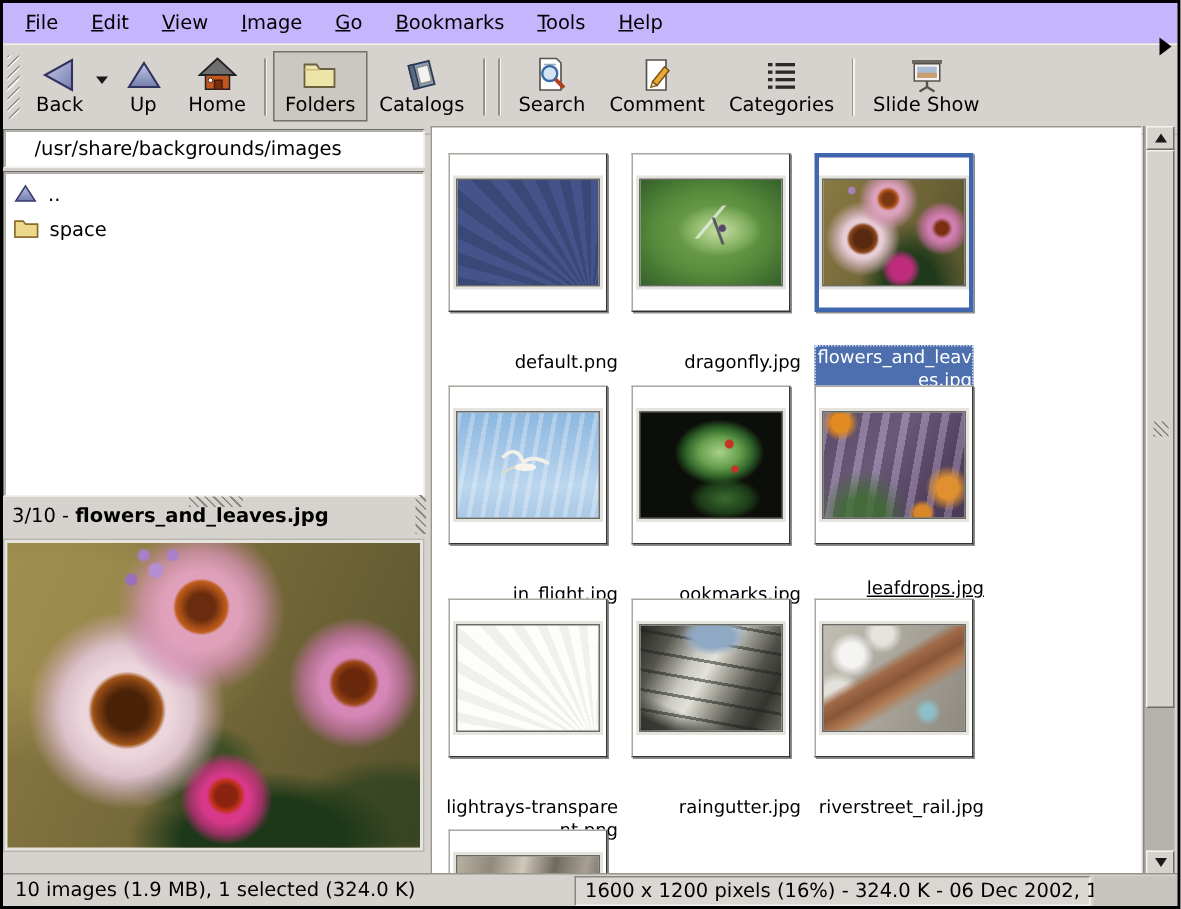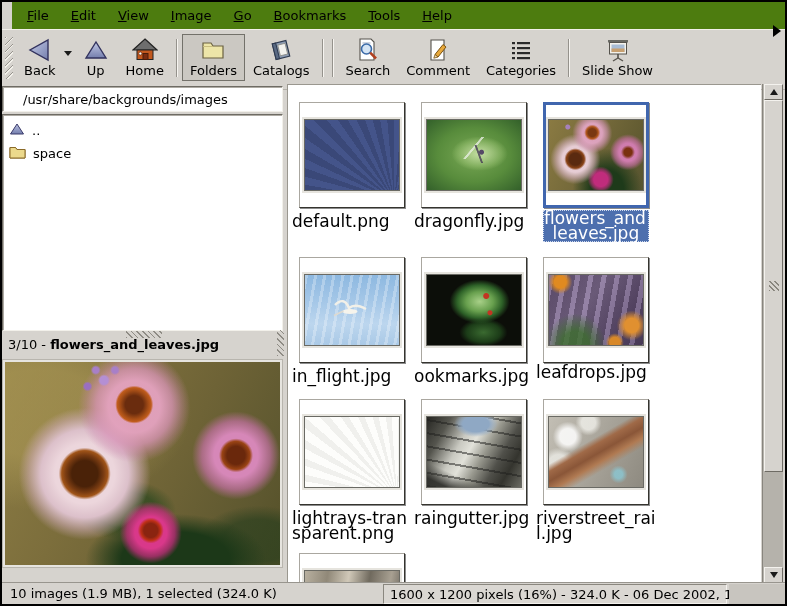--- a/index.html
+++ b/index.html
@@ -2,22 +2,22 @@
 <html><head>
 <meta charset="utf-8">
 <style>
   html,body{margin:0;padding:0;background:#777;}
   .window{position:relative;width:787px;height:606px;background:#d6d3ce;
     font-family:"DejaVu Sans","Liberation Sans",sans-serif;font-size:13px;color:#000;
     overflow:hidden;user-select:none;}
   .window-border{position:absolute;inset:0;border:2px solid #000;pointer-events:none;z-index:60;}
 
   
-  .menubar{position:absolute;left:12px;top:2px;right:2px;height:27px;display:flex;align-items:center;
-    padding-left:4px;background:#4d7c0f;}
+  .menubar{position:absolute;left:2px;top:2px;right:2px;height:27px;display:flex;align-items:center;
+    padding-left:4px;background:#c4b5fd;}
   .menu-item{padding:4px 11px;white-space:nowrap;cursor:default;}
   .menu-item u{text-decoration:underline;}
 
   
   .toolbar{position:absolute;left:2px;top:29px;right:2px;height:55px;display:flex;align-items:flex-start;
     padding-top:4px;border-top:1px solid #f2f0ea;border-bottom:1px solid #b4b1aa;background:#d6d3ce;}
   .tb-handle{width:8px;height:42px;margin:3px 3px 0 3px;
     background:repeating-linear-gradient(135deg,#97948e 0 1px,#f2f0ea 1px 2px,transparent 2px 5px);}
   .tb-btn{display:flex;flex-direction:column;align-items:center;justify-content:flex-start;gap:0;
     padding:2px 7px;height:47px;box-sizing:border-box;border:1px solid transparent;}
@@ -72,22 +72,22 @@
 
   
   .grid{position:absolute;left:287px;top:84px;width:474px;height:499px;background:#fff;
     border-top:1px solid #9a978f;border-left:1px solid #9a978f;box-sizing:border-box;overflow:hidden;}
   .card{position:absolute;width:106px;height:106px;background:#fff;box-sizing:border-box;
     border:1px solid;border-color:#aaa7a0 #35342f #35342f #aaa7a0;box-shadow:1px 1px 0 rgba(0,0,0,.45);
     display:flex;align-items:center;justify-content:center;}
   .card.selected{border:3px solid #4066ae;}
   .thumb{width:94px;height:70px;border:1px solid #6a6a64;box-shadow:0 0 0 2px #e6e4de;
     position:relative;overflow:hidden;}
-  .lbl{position:absolute;width:120px;text-align:left;font-size:17px;line-height:15px;
-    word-break:break-all;}
+  .lbl{position:absolute;width:120px;text-align:right;font-size:12px;line-height:15px;
+    word-break:break-all;margin-top:20px;}
   .lbl.selected{width:106px;box-sizing:border-box;background:#4d6fae;color:#fff;
     border:1px dotted #cdd8ee;}
 
   .t-default{background:repeating-conic-gradient(from 230deg at 95% 115%,#44548a 0deg 5deg,#3a4878 5deg 10deg);}
   .t-dragonfly{background:
       radial-gradient(circle at 58% 46%,rgba(80,65,100,.95) 0 2px,transparent 3px),
       linear-gradient(70deg,transparent 46%,rgba(70,60,85,.8) 48% 51%,transparent 53%) 58% 48%/34px 18px no-repeat,
       linear-gradient(130deg,transparent 47%,rgba(235,240,230,.75) 48% 51%,transparent 52%) 50% 36%/48px 22px no-repeat,
       radial-gradient(ellipse 36px 22px at 56% 48%,rgba(205,228,172,.9),rgba(160,200,120,.4) 60%,transparent 78%),
       radial-gradient(ellipse at 50% 50%,#79a855 0%,#588c3c 55%,#33602a 100%);}
@@ -381,21 +381,21 @@
     <div class="lbl" style="left:4px;top:284px;">in_flight.jpg</div>
 
     <div class="card" style="left:133px;top:172px;">
       <div class="thumb t-ladybugs"></div>
     </div>
     <div class="lbl" style="left:126px;top:284px;">ookmarks.jpg</div>
 
     <div class="card" style="left:255px;top:172px;">
       <div class="thumb t-leafdrops"></div>
     </div>
-    <div class="lbl" style="left:248px;top:280px;">leafdrops.jpg</div>
+    <div class="lbl" style="left:248px;top:280px;text-decoration:underline;">leafdrops.jpg</div>
 
     <div class="card" style="left:11px;top:314px;">
       <div class="thumb t-lightrays"></div>
     </div>
     <div class="lbl" style="left:4px;top:426px;">lightrays-transparent.png</div>
 
     <div class="card" style="left:133px;top:314px;">
       <div class="thumb t-raingutter"></div>
     </div>
     <div class="lbl" style="left:126px;top:426px;">raingutter.jpg</div>

